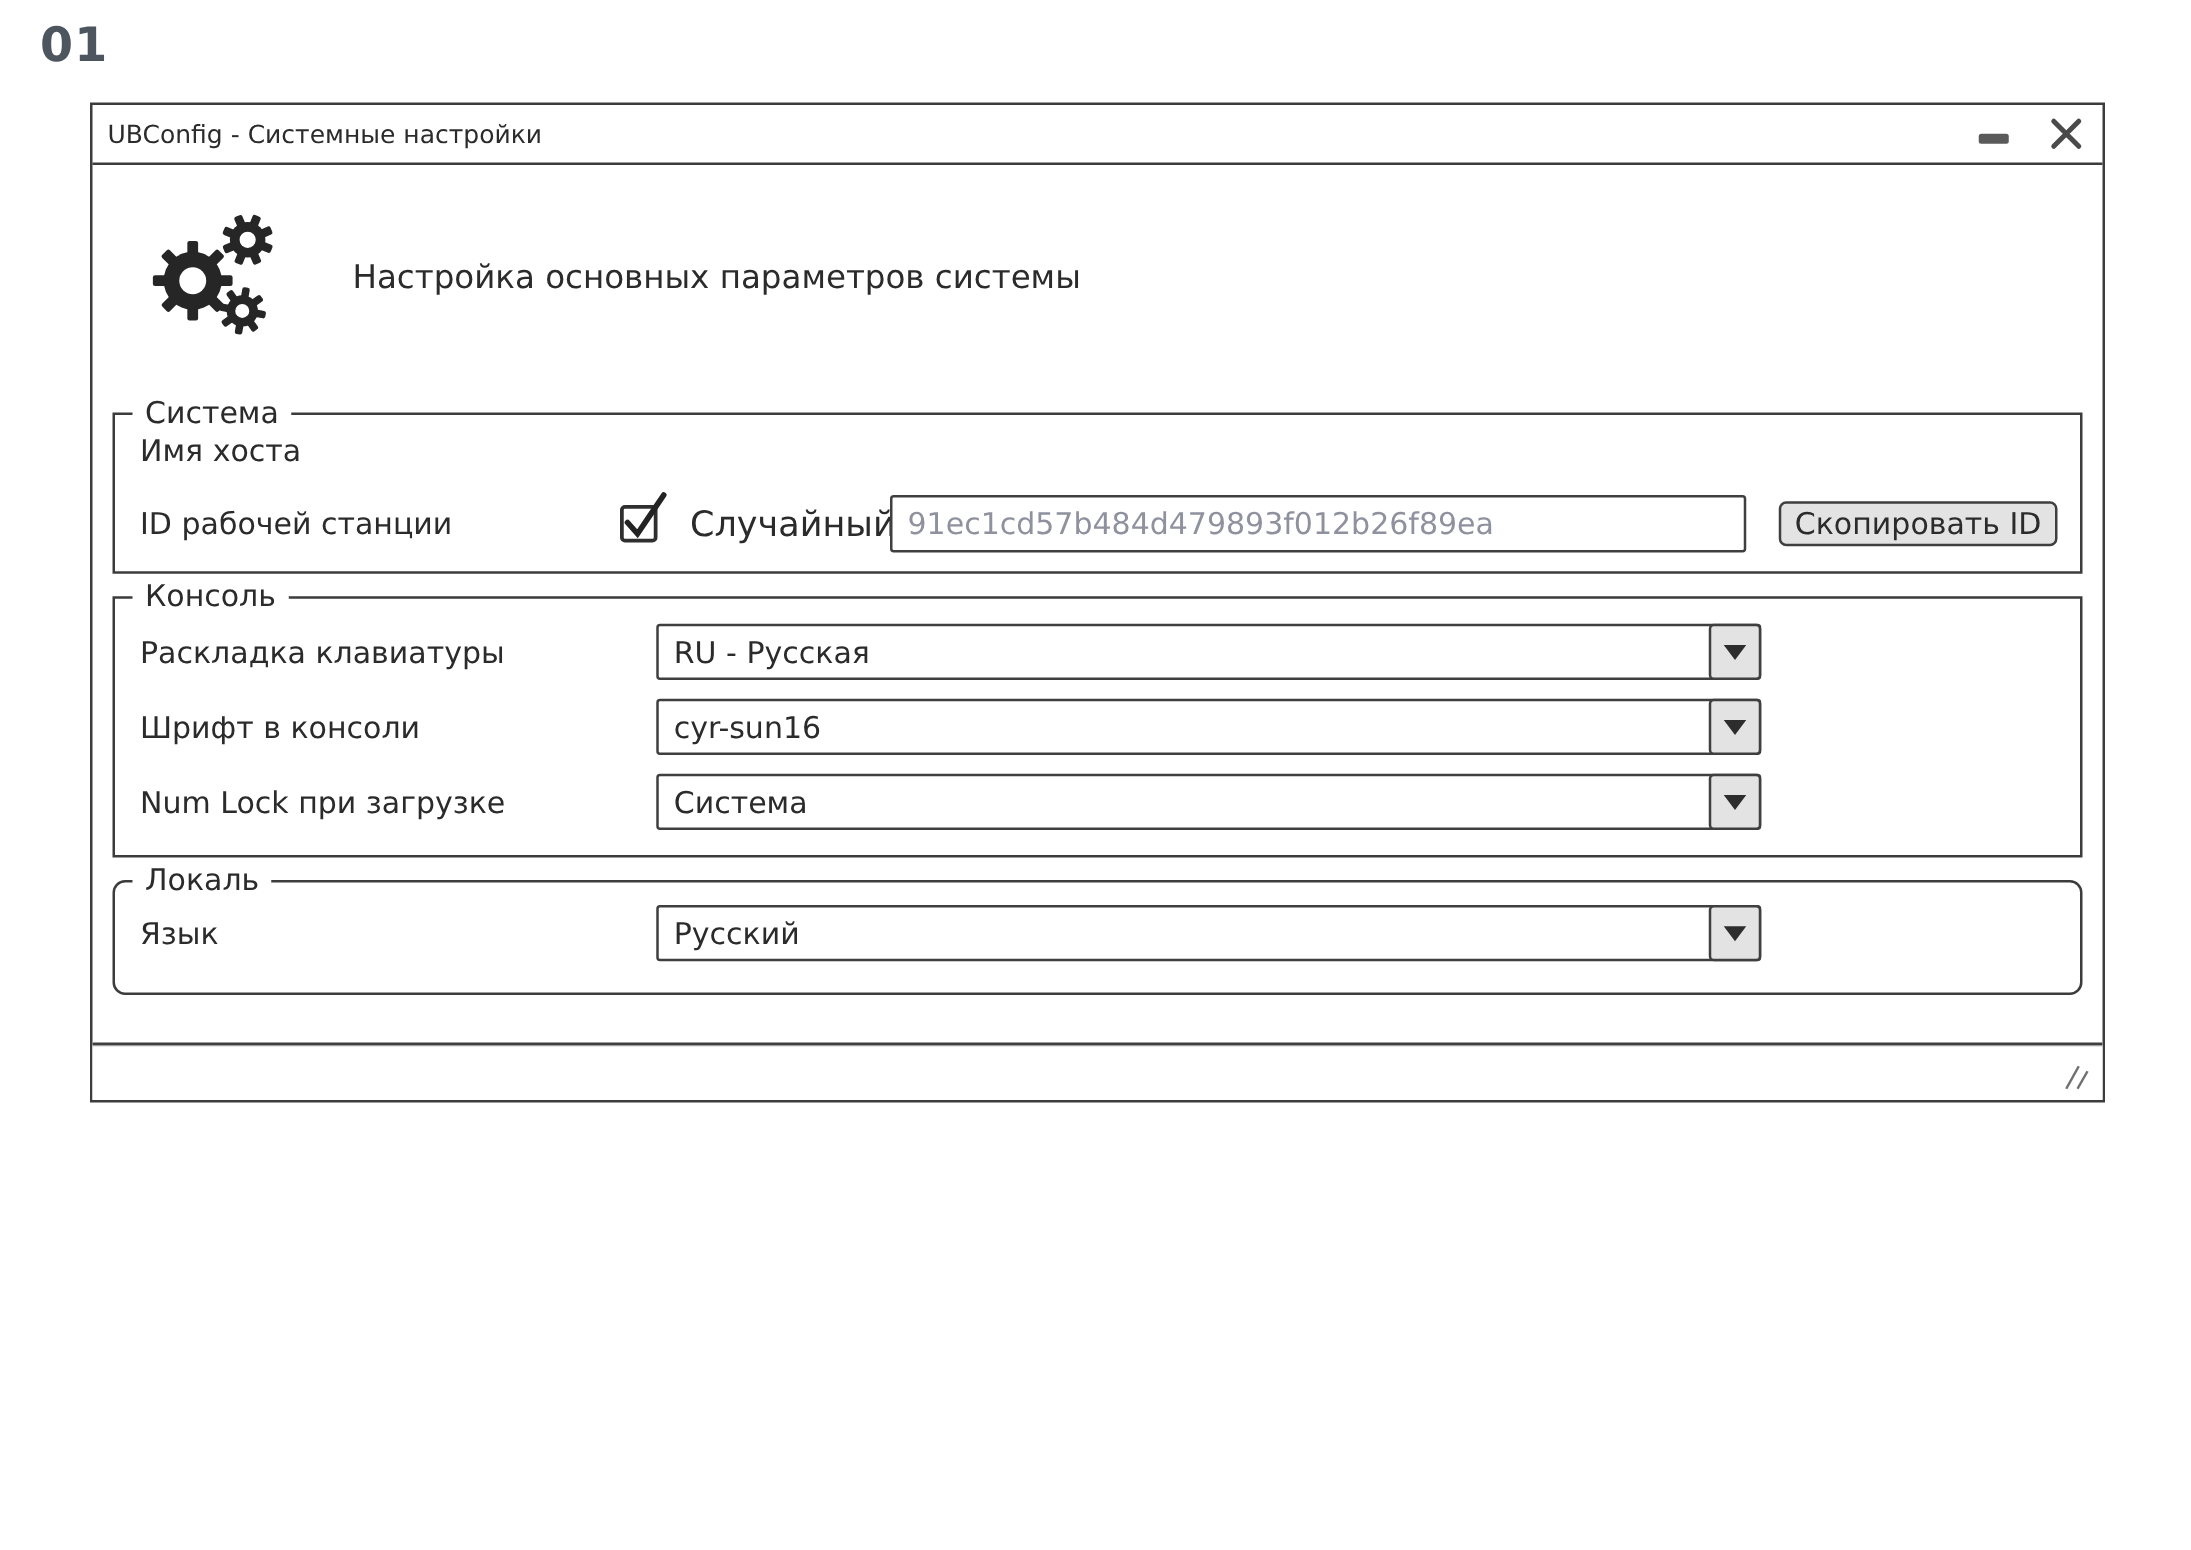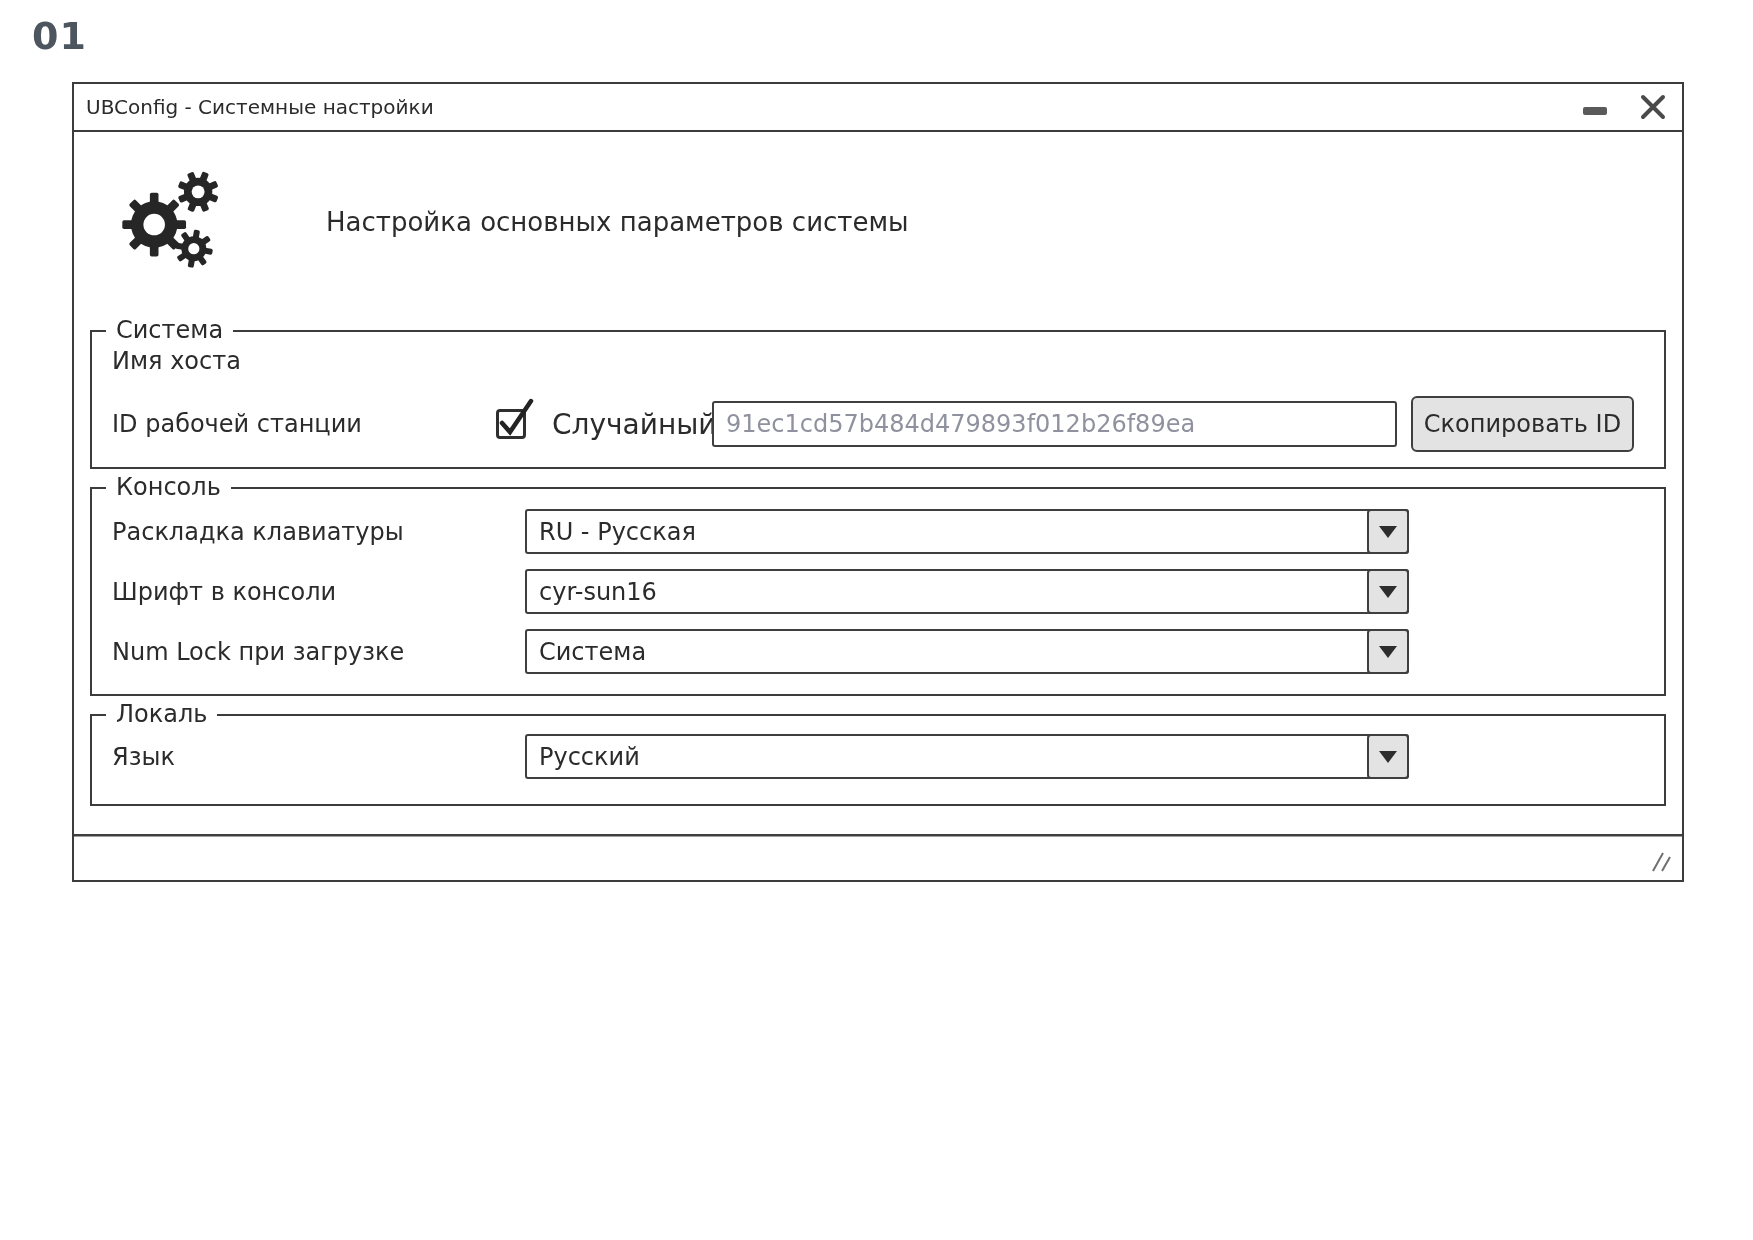--- a/index.html
+++ b/index.html
@@ -20,29 +20,29 @@
   
   .titlebar { flex:0 0 48px; border-bottom:2px solid #3c3c3c; display:flex; align-items:center; padding:0 15px 0 12px; font-size:20px; }
   .titlebar .title { flex:1 1 auto; white-space:nowrap; }
   .win-min { width:26px; height:22px; display:flex; align-items:flex-end; margin-right:30px; cursor:default; }
   .win-min .dash { width:24px; height:8px; background:#5a5a5a; border-radius:2px; margin-bottom:3px; }
   .win-close { width:28px; height:28px; display:flex; align-items:center; justify-content:center; cursor:default; }
 
   
   .content { flex:1 1 auto; padding:0 16px; position:relative; }
 
-  .header-row { margin:38px 0 0 28px; height:104px; display:flex; align-items:center;gap:44px; }
+  .header-row { margin:38px 0 0 28px; height:104px; display:flex; align-items:center; }
   .app-icon { width:112px; height:112px; flex:0 0 112px; }
   .header-text { margin-left:52px; font-size:26px; }
 
   
   .groupbox { border:2px solid #3c3c3c; position:relative; margin-top:18px; background:#fff; }
   .gb-system  { margin-top:56px; padding:15px 12px 15px 20px; }
   .gb-console { padding:20px 12px 20px 20px; }
-  .gb-locale  { padding:18px 12px 25px 20px; }
+  .gb-locale  { padding:18px 12px 25px 20px;border-radius:10px; }
   .legend { position:absolute; top:-17px; left:14px; background:#fff; padding:0 10px; font-size:24px; line-height:1.25; }
 
   .frow { display:flex; align-items:center; }
   .gb-system  .frow + .frow { margin-top:21px; }
   .gb-console .frow + .frow { margin-top:15px; }
   .lbl { flex:0 0 413px; width:413px; font-size:24px; }
   .row-id .lbl { flex:0 0 384px; width:384px; }
 
   .textbox {
     height:48px; border:2px solid #3f3f3f; border-radius:3px; background:#fff;
@@ -50,21 +50,21 @@
   }
   .tb-hostname { width:879px; }
   .tb-id { width:685px; height:46px; margin-left:12px; color:#8f929e; }
 
   
   .checkbox { position:relative; width:30px; height:30px; flex:0 0 30px; border:3px solid #2f2f2f; border-radius:4px; background:#fff; cursor:default; }
   .checkbox svg { position:absolute; left:-2px; top:-13px; overflow:visible; }
   .cb-label { margin-left:26px; width:148px; flex:0 0 148px; font-size:28px; }
 
   .btn {
-    margin-left:14px; width:223px; height:56px; flex:0 0 223px;
+    margin-left:26px; width:223px; height:36px; flex:0 0 223px;
     background:#e3e3e3; border:2px solid #3f3f3f; border-radius:6px;
     font-family:inherit; font-size:24px; color:#2b2b2b; cursor:default;
   }
 
   
   .combo {
     position:relative; width:884px; height:45px; border:2px solid #3f3f3f; border-radius:3px;
     background:#fff; display:flex; align-items:center; padding-left:12px; font-size:24px; cursor:default;
   }
   .combo-btn {

